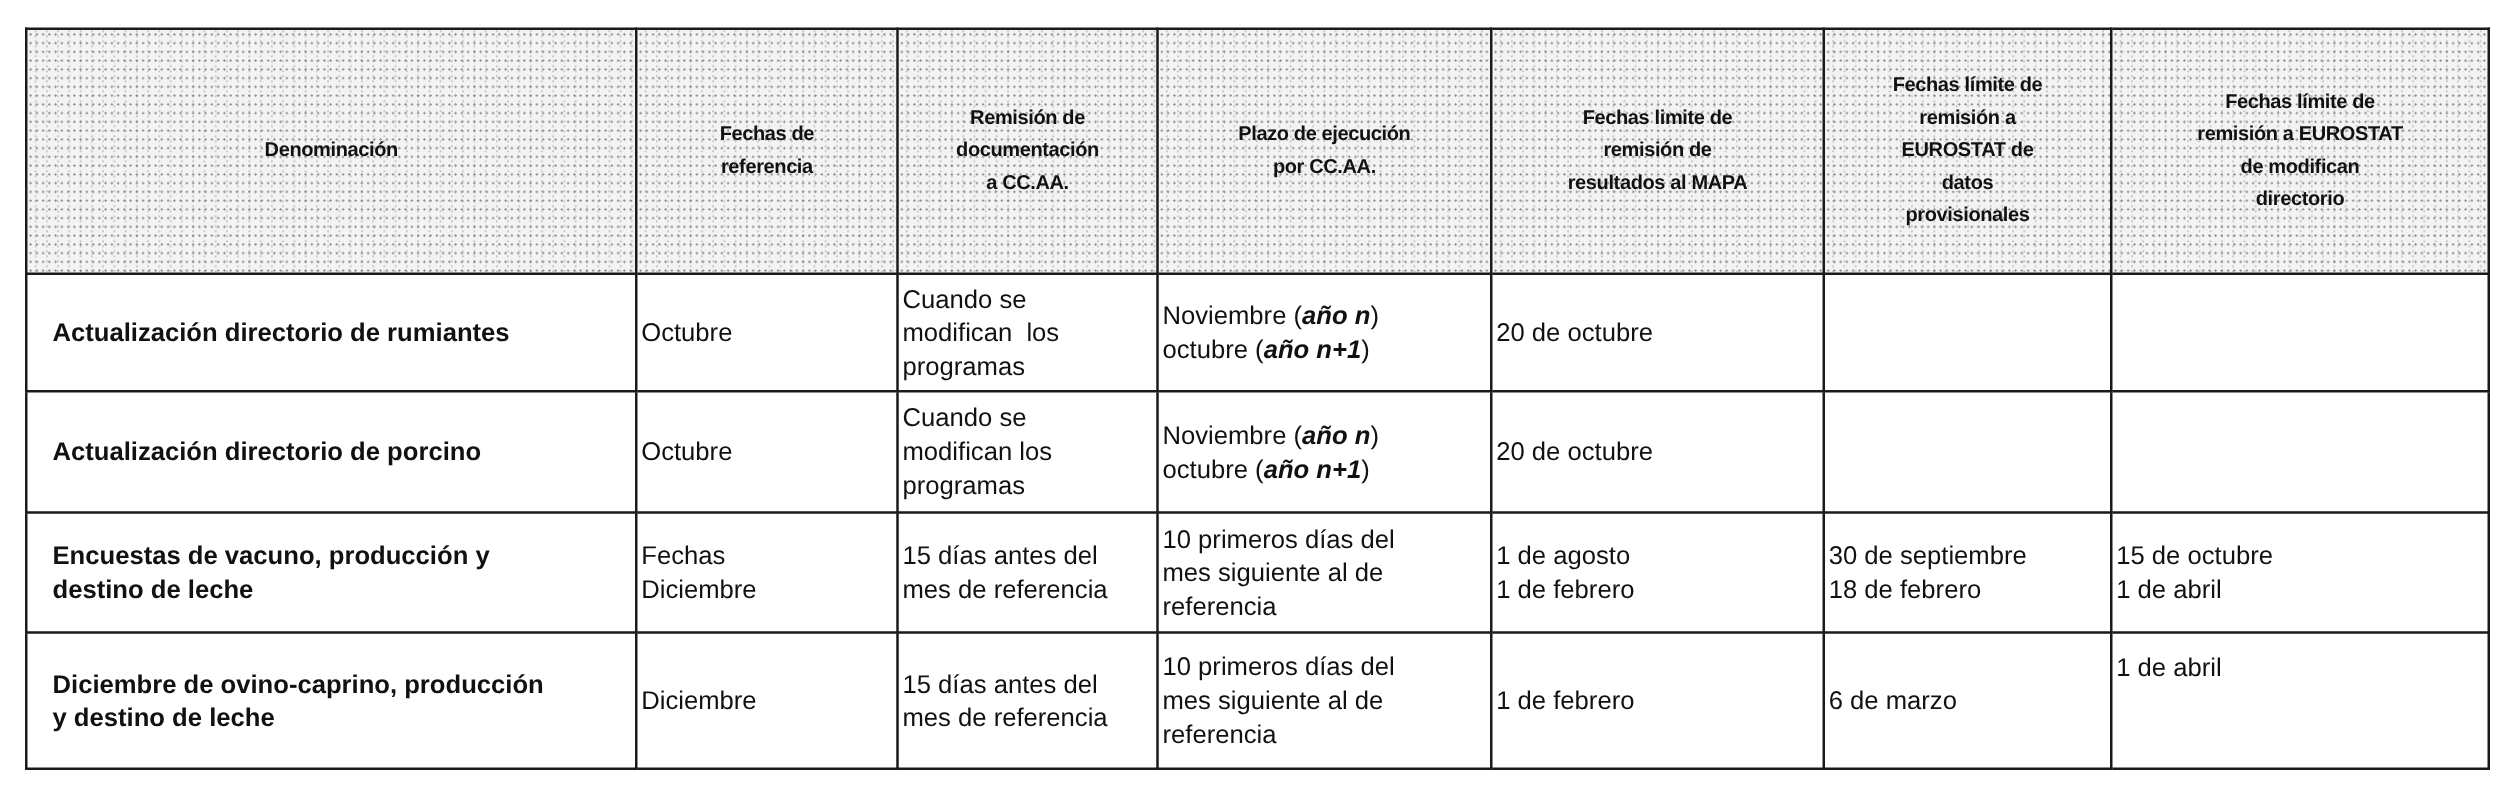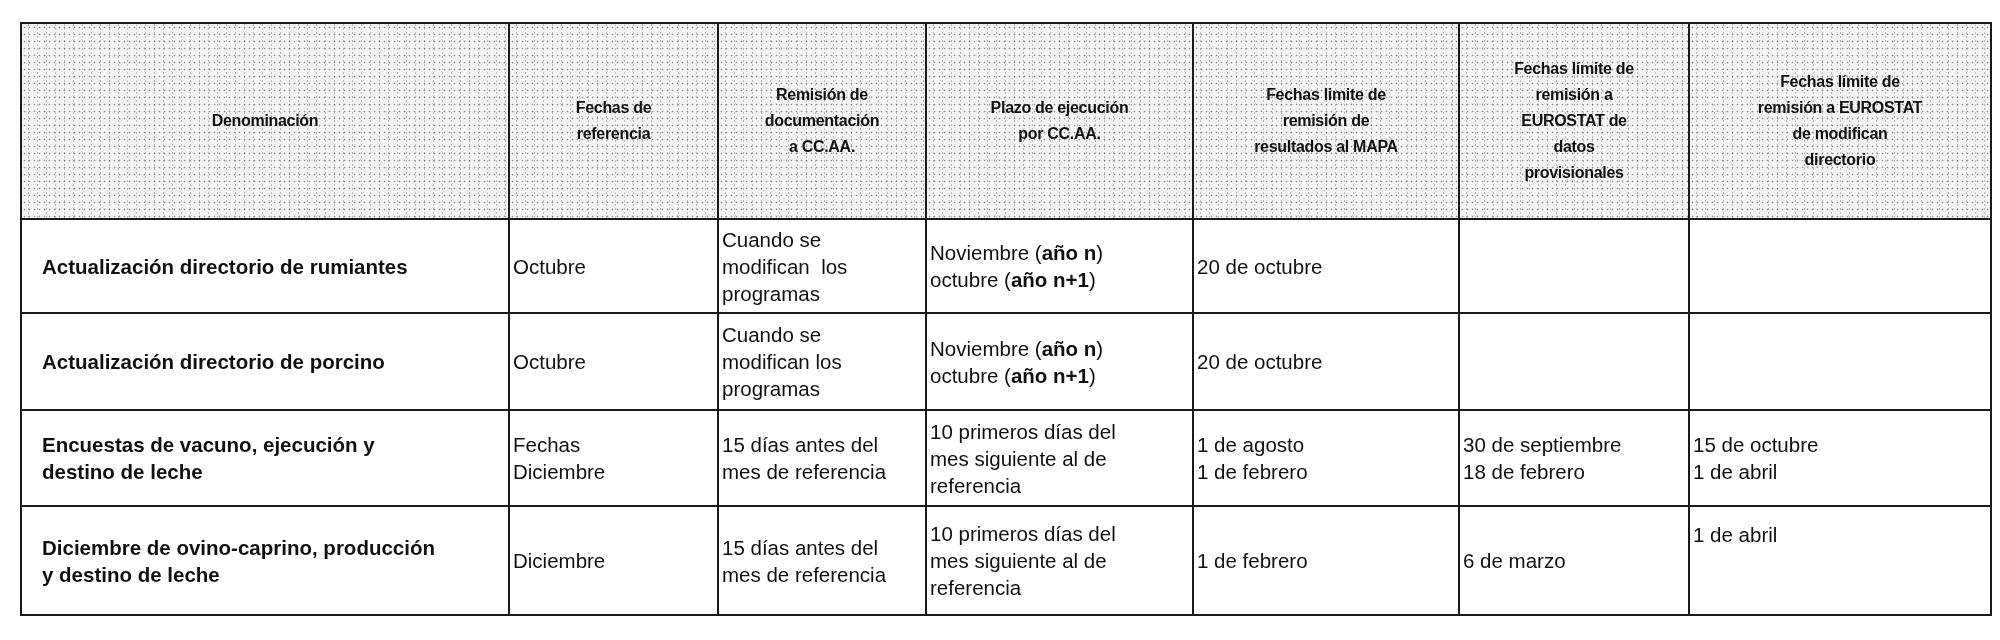--- a/index.html
+++ b/index.html
@@ -55,21 +55,21 @@
     padding-left: 20px;
   }
   .tbl td.top {
     vertical-align: top;
     padding-top: 14px;
   }
   .tbl tr.r1 td { height: 92px; }
   .tbl tr.r2 td { height: 95px; }
   .tbl tr.r3 td { height: 94px; }
   .tbl tr.r4 td { height: 93px; }
-  .bi { font-weight: bold; }
+  .bi { font-weight: bold; font-style: italic; }
   .line { display: block; white-space: pre; }
 </style>
 </head>
 <body>
 
 <table class="tbl">
   <colgroup>
     <col style="width:488px">
     <col style="width:209px">
     <col style="width:208px">
@@ -159,21 +159,21 @@
       </td>
       <td>
         <span class="line">20 de octubre</span>
       </td>
       <td></td>
       <td></td>
     </tr>
 
     <tr class="r3">
       <td class="name">
-        <span class="line">Encuestas de vacuno, ejecución y</span>
+        <span class="line">Encuestas de vacuno, producción y</span>
         <span class="line">destino de leche</span>
       </td>
       <td>
         <span class="line">Fechas</span>
         <span class="line">Diciembre</span>
       </td>
       <td>
         <span class="line">15 días antes del</span>
         <span class="line">mes de referencia</span>
       </td>

